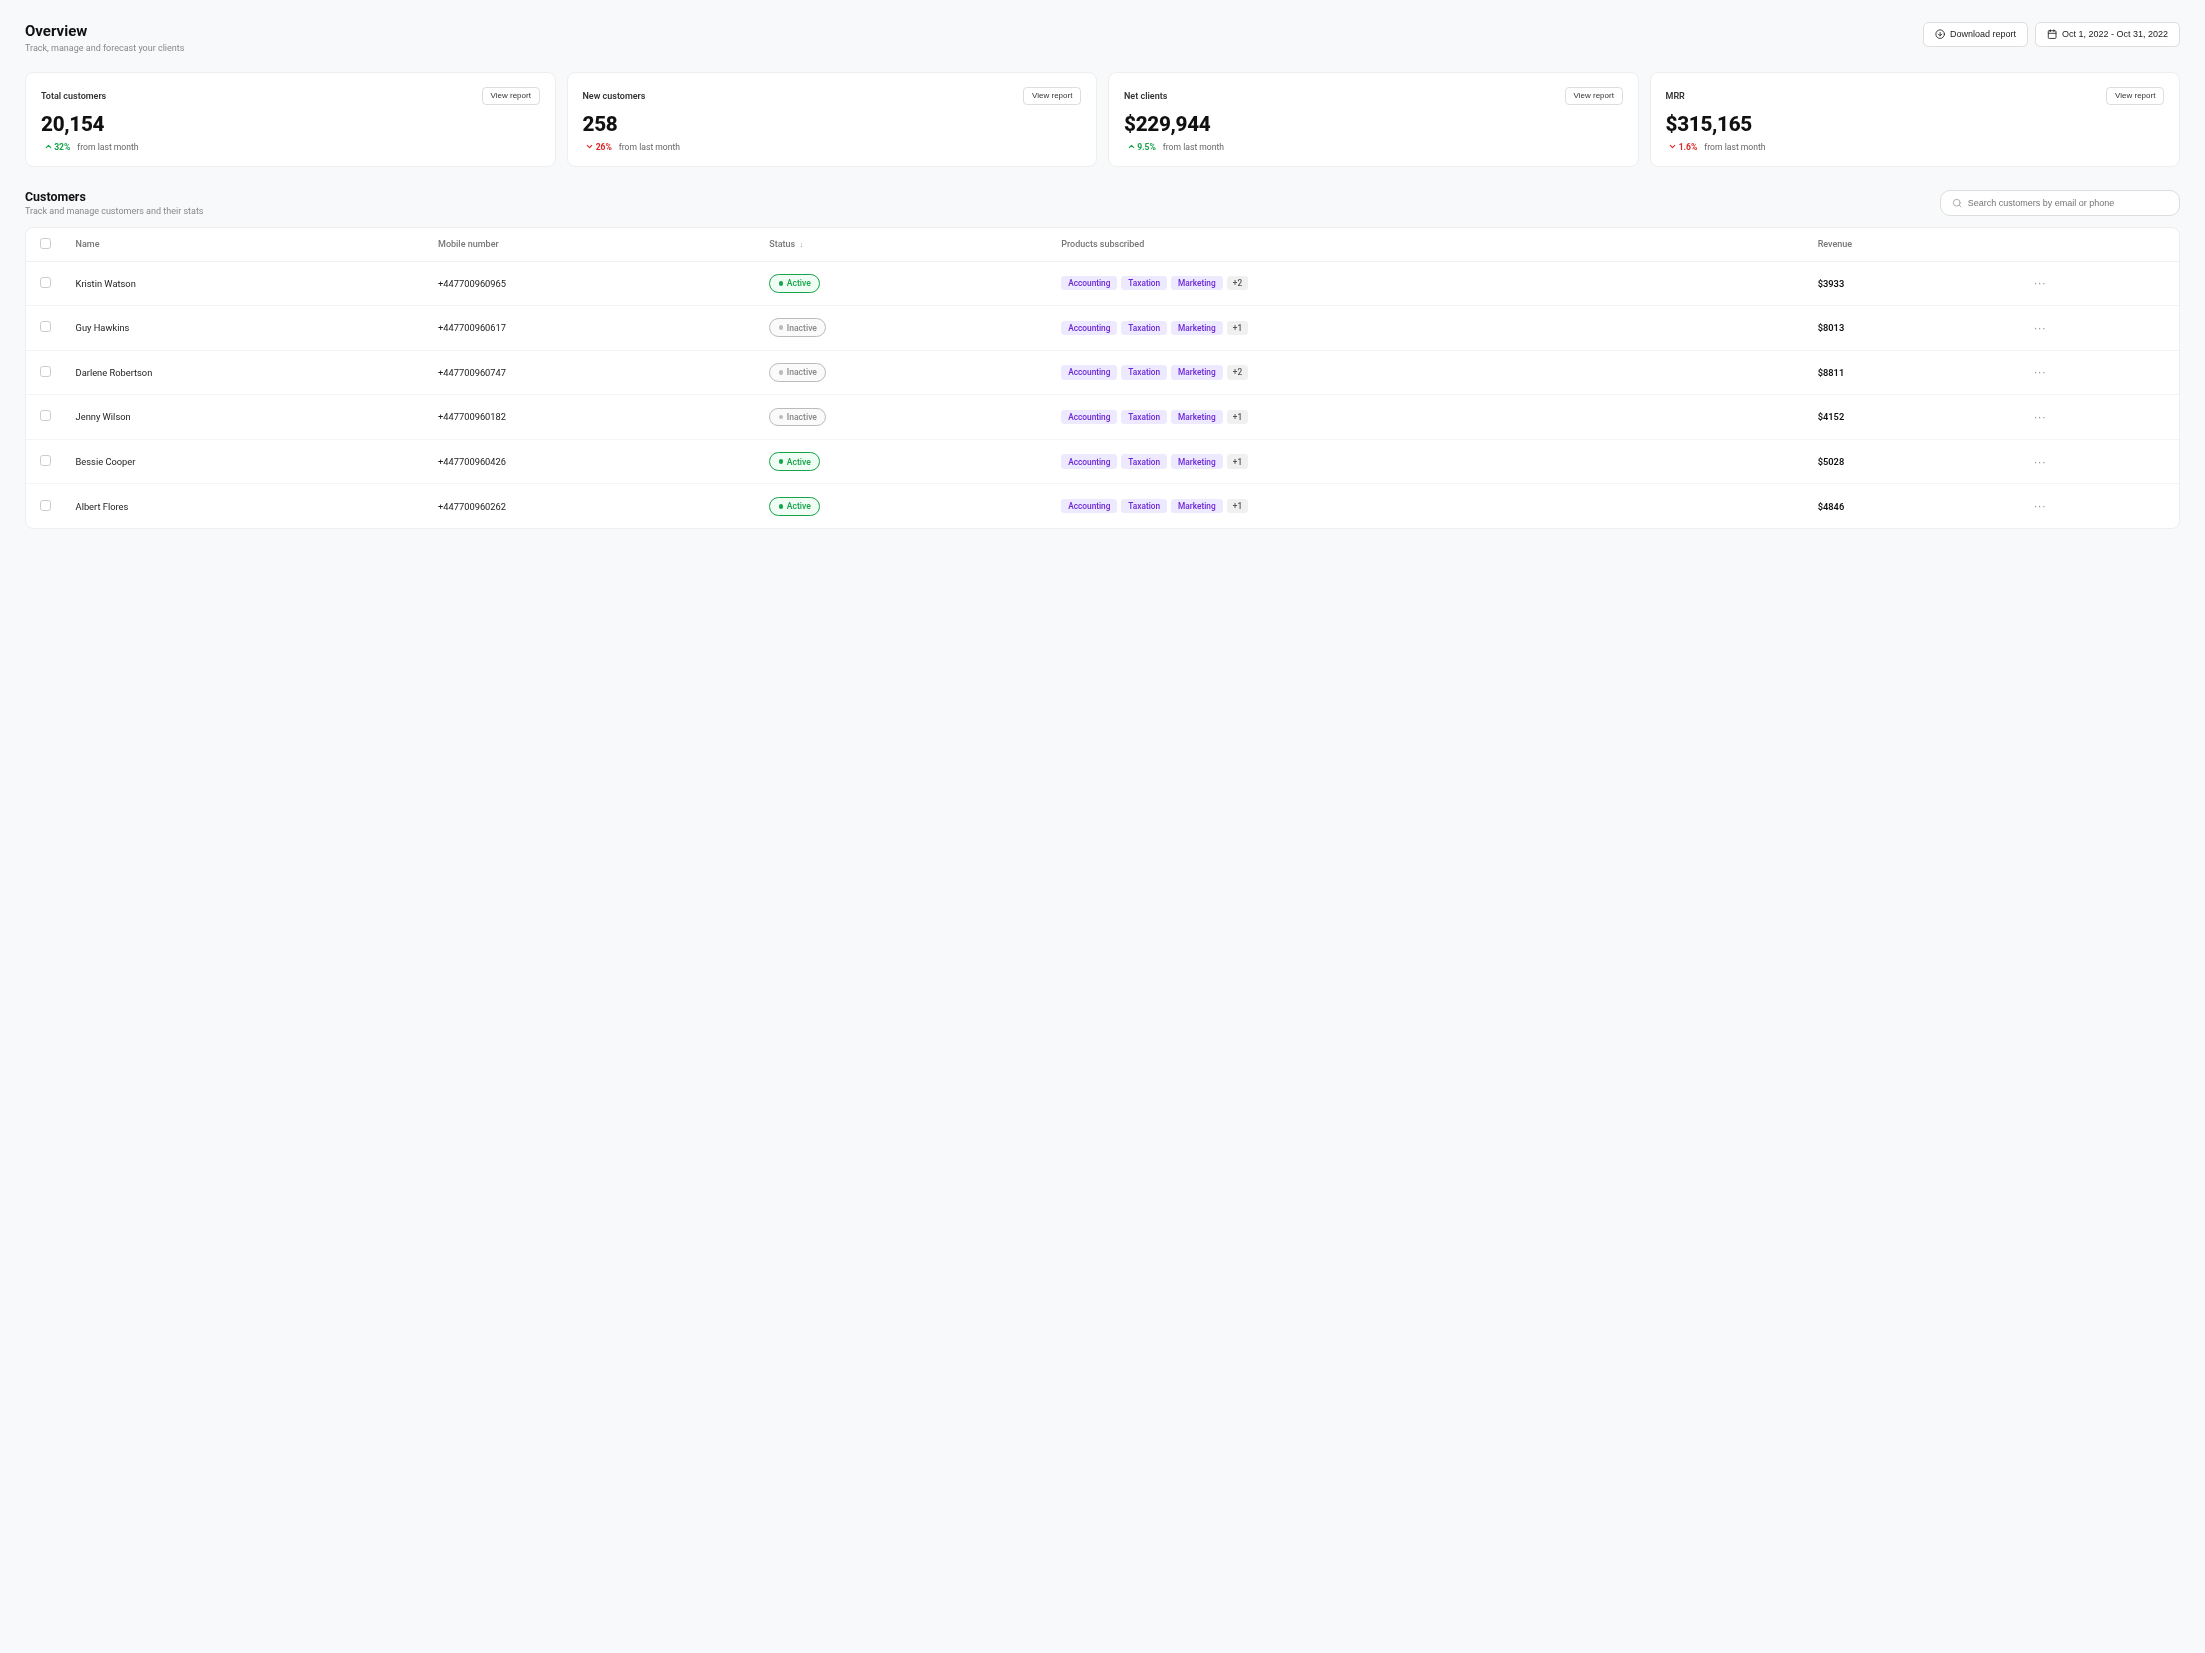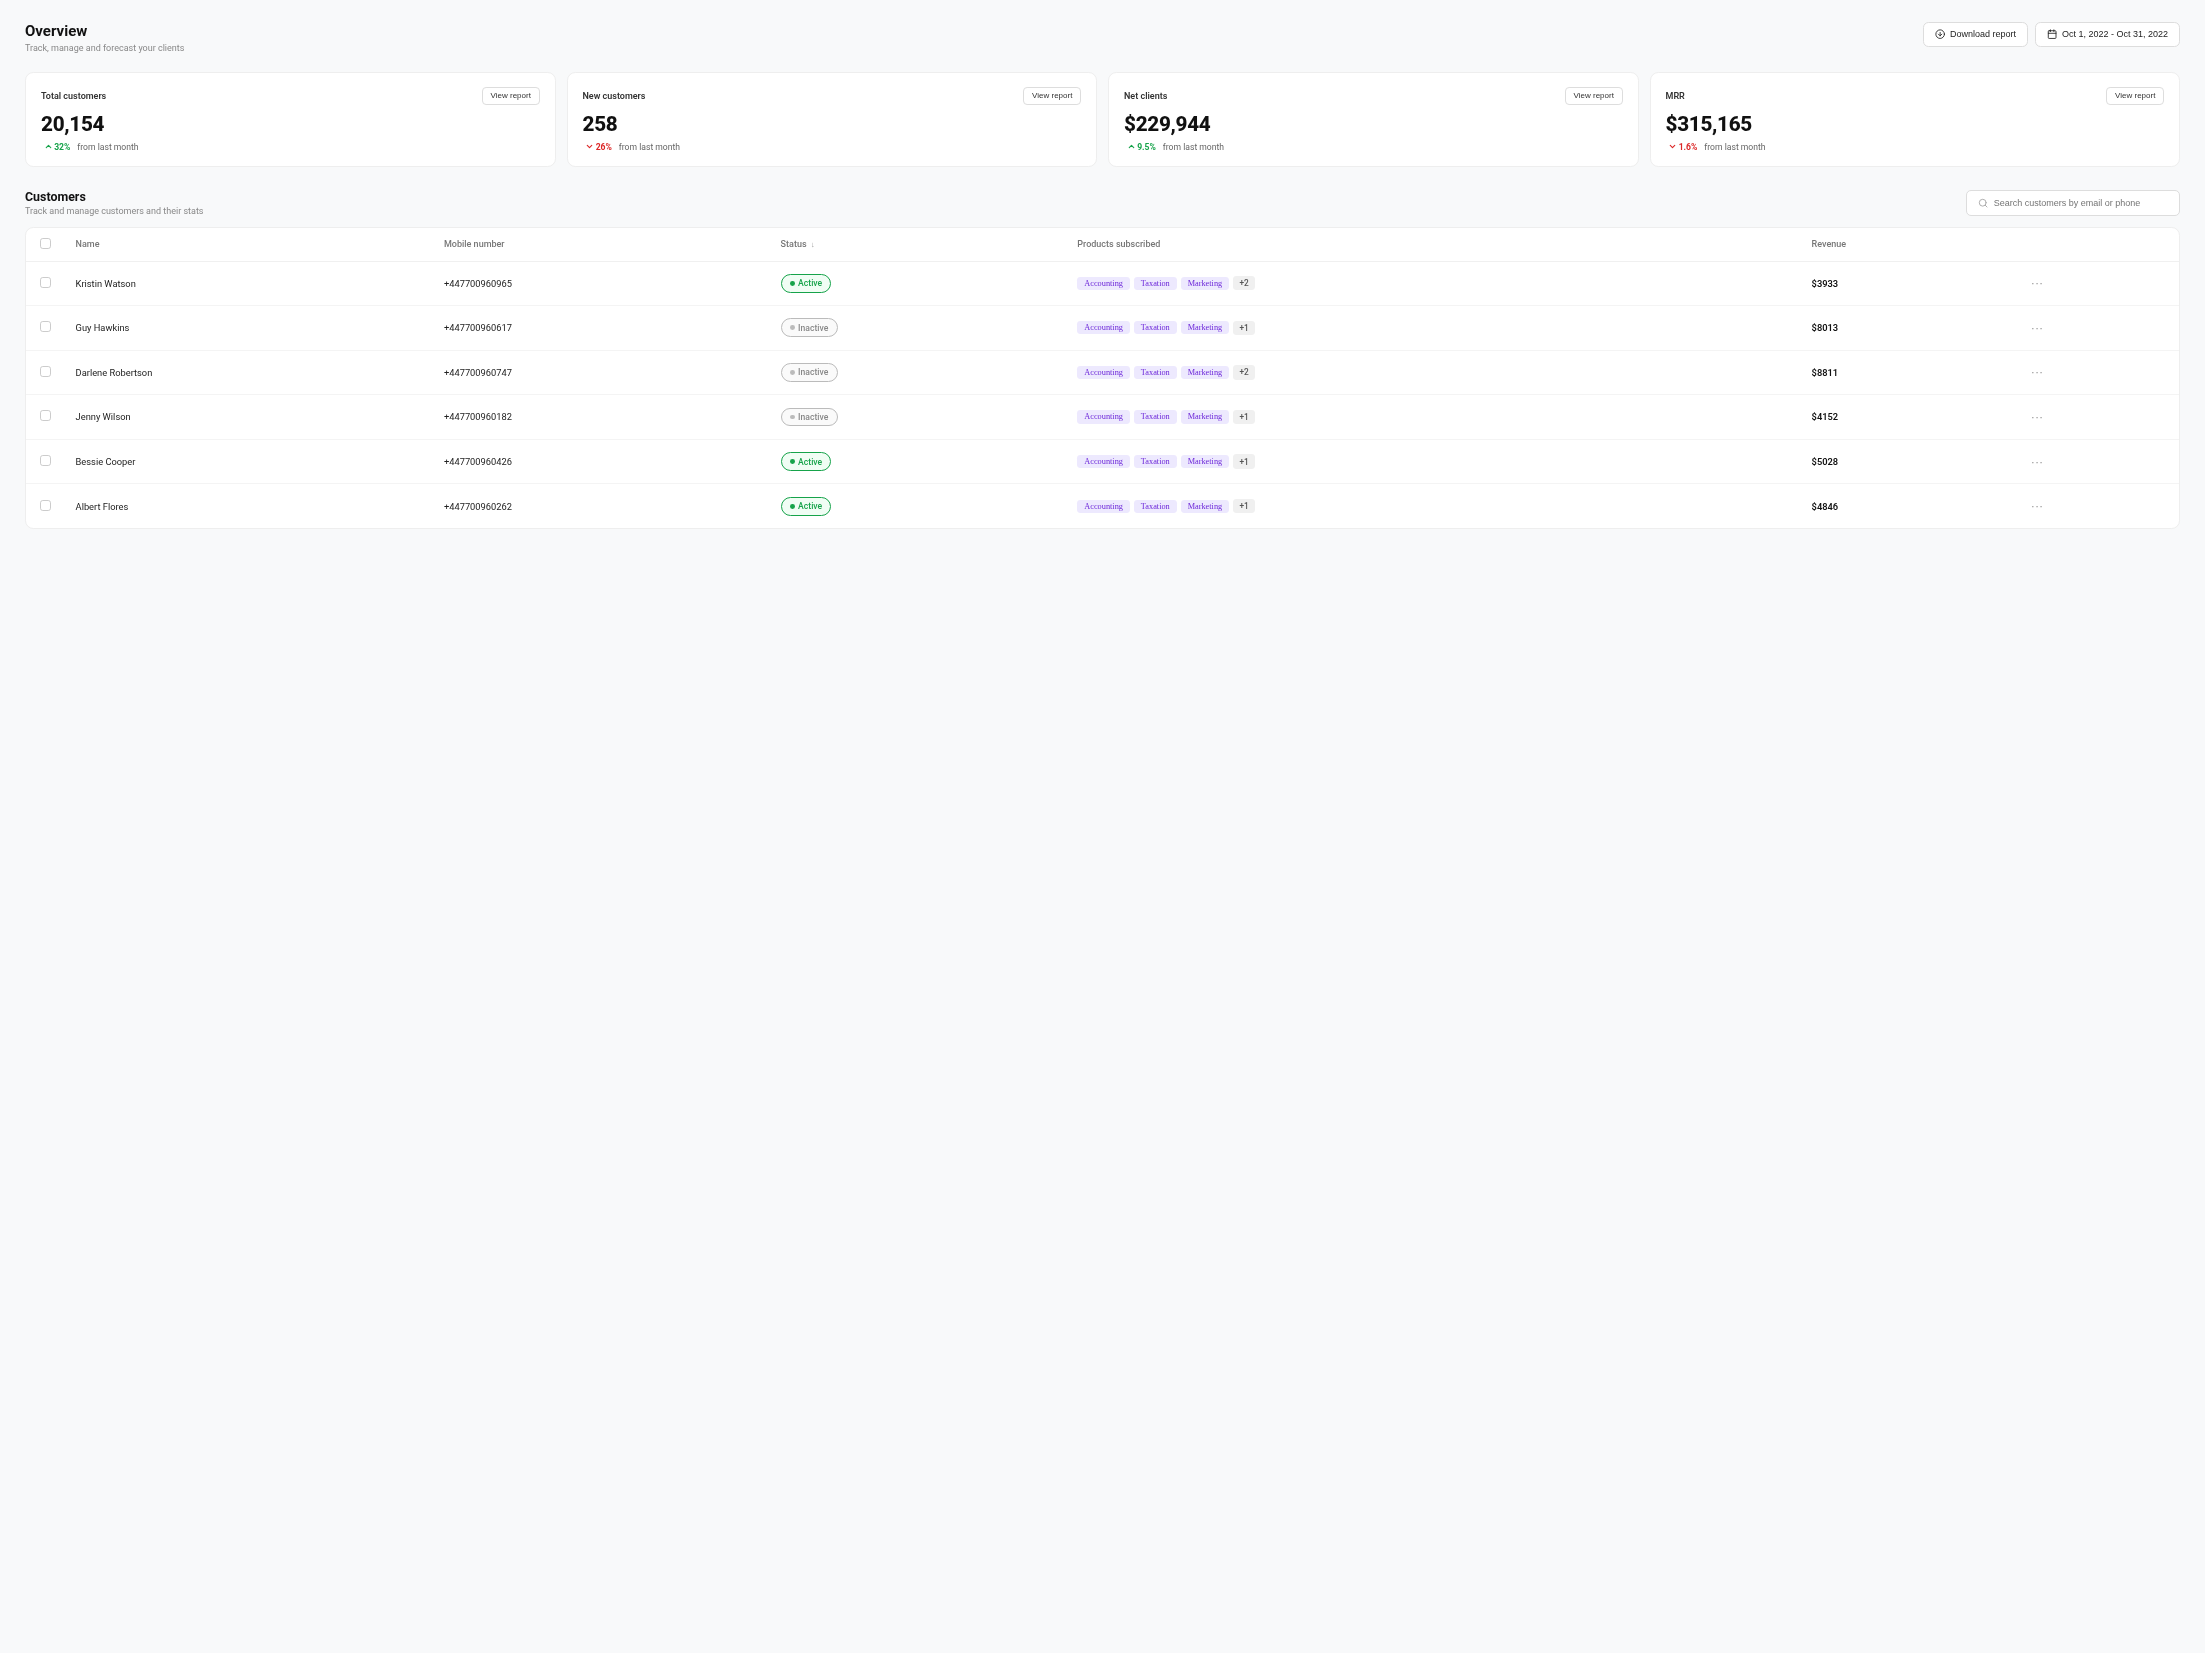--- a/index.html
+++ b/index.html
@@ -123,23 +123,23 @@
       font-size: 9px;
       color: #888;
       margin-top: 2.1px;
     }
     .search-box {
       display: flex;
       align-items: center;
       gap: 5.5px;
       padding: 6.9px 11px;
       border: 1px solid #ddd;
-      border-radius: 5px;
+      border-radius: 10px;
       background: #fff;
-      width: 214px;
+      width: 240px;
     }
     .search-box input {
       border: none;
       outline: none;
       font-size: 9px;
       color: #888;
       width: 100%;
       background: transparent;
     }
     .search-icon-svg {
@@ -233,21 +233,20 @@
     }
     .product-tag {
       display: inline-block;
       padding: 2.1px 6.9px;
       background: #ede9fe;
       color: #6d28d9;
       border-radius: 3.4px;
       font-size: 8.3px;
       font-weight: 500;
       white-space: nowrap;
-      font-family: Liberation Serif, serif;
     }
     .plus-badge {
       display: inline-block;
       padding: 2.1px 6.2px;
       background: #f0f0f0;
       color: #555;
       border-radius: 3.4px;
       font-size: 8.3px;
       font-weight: 500;
     }

